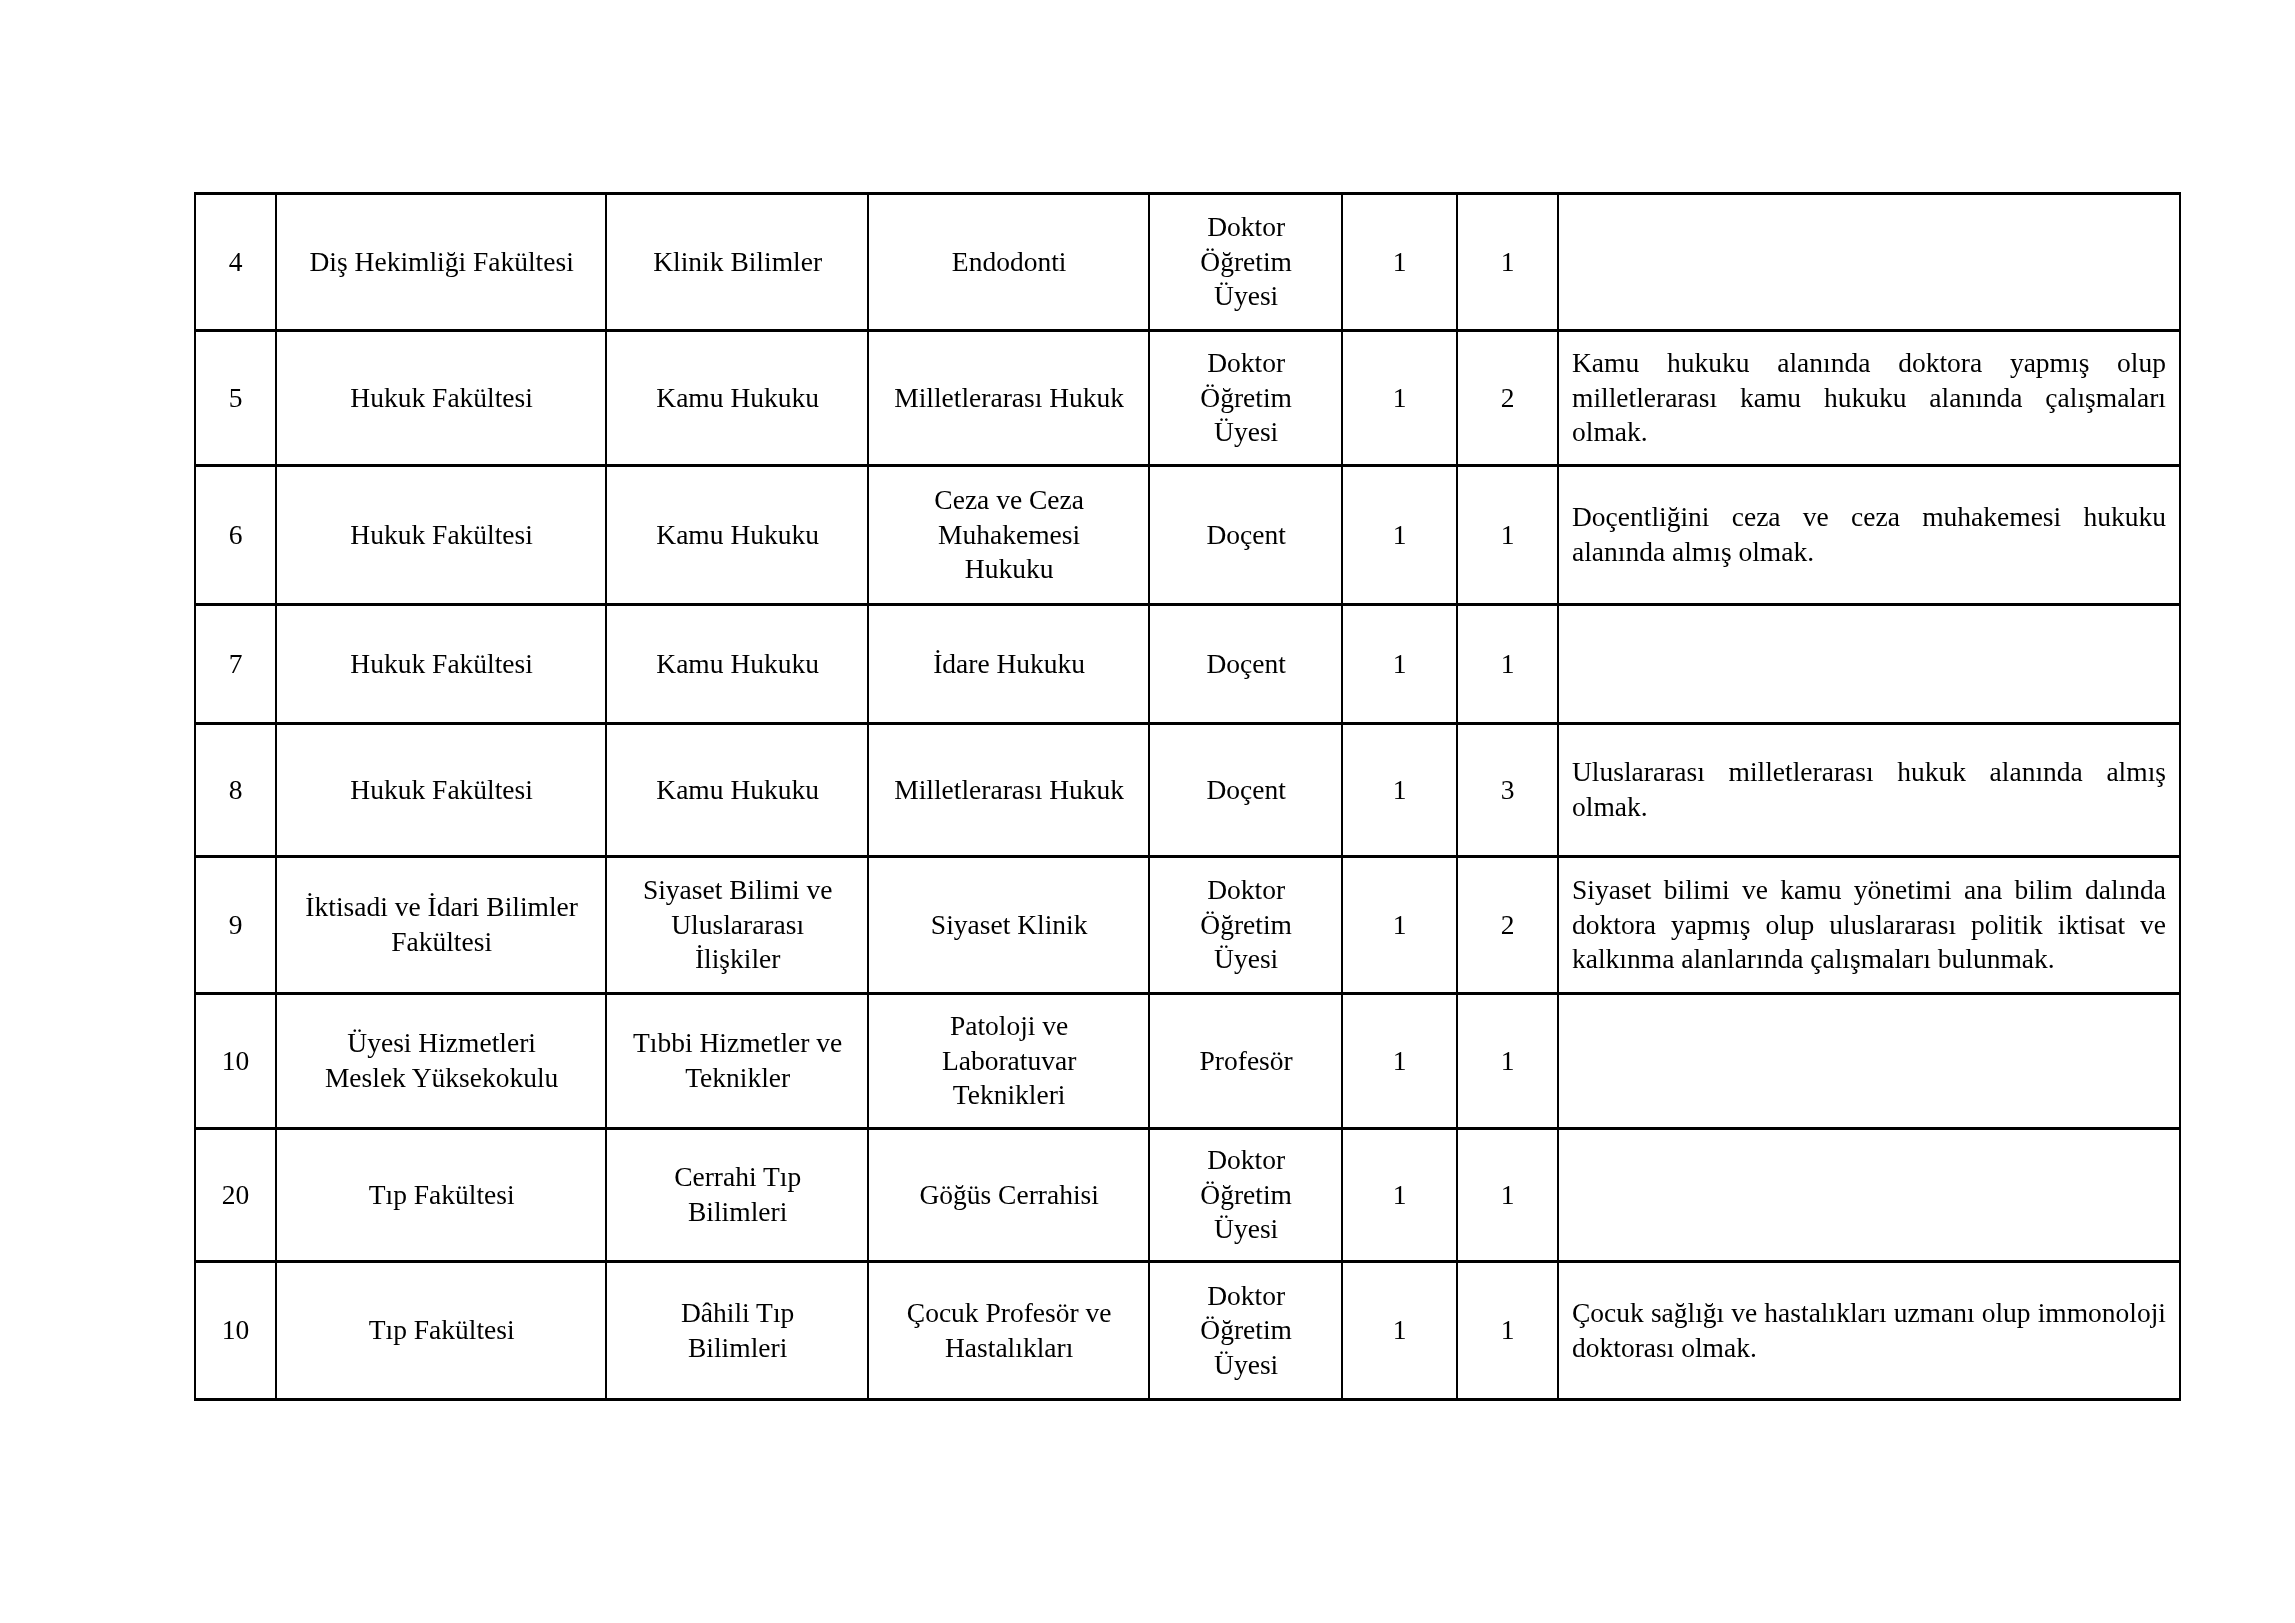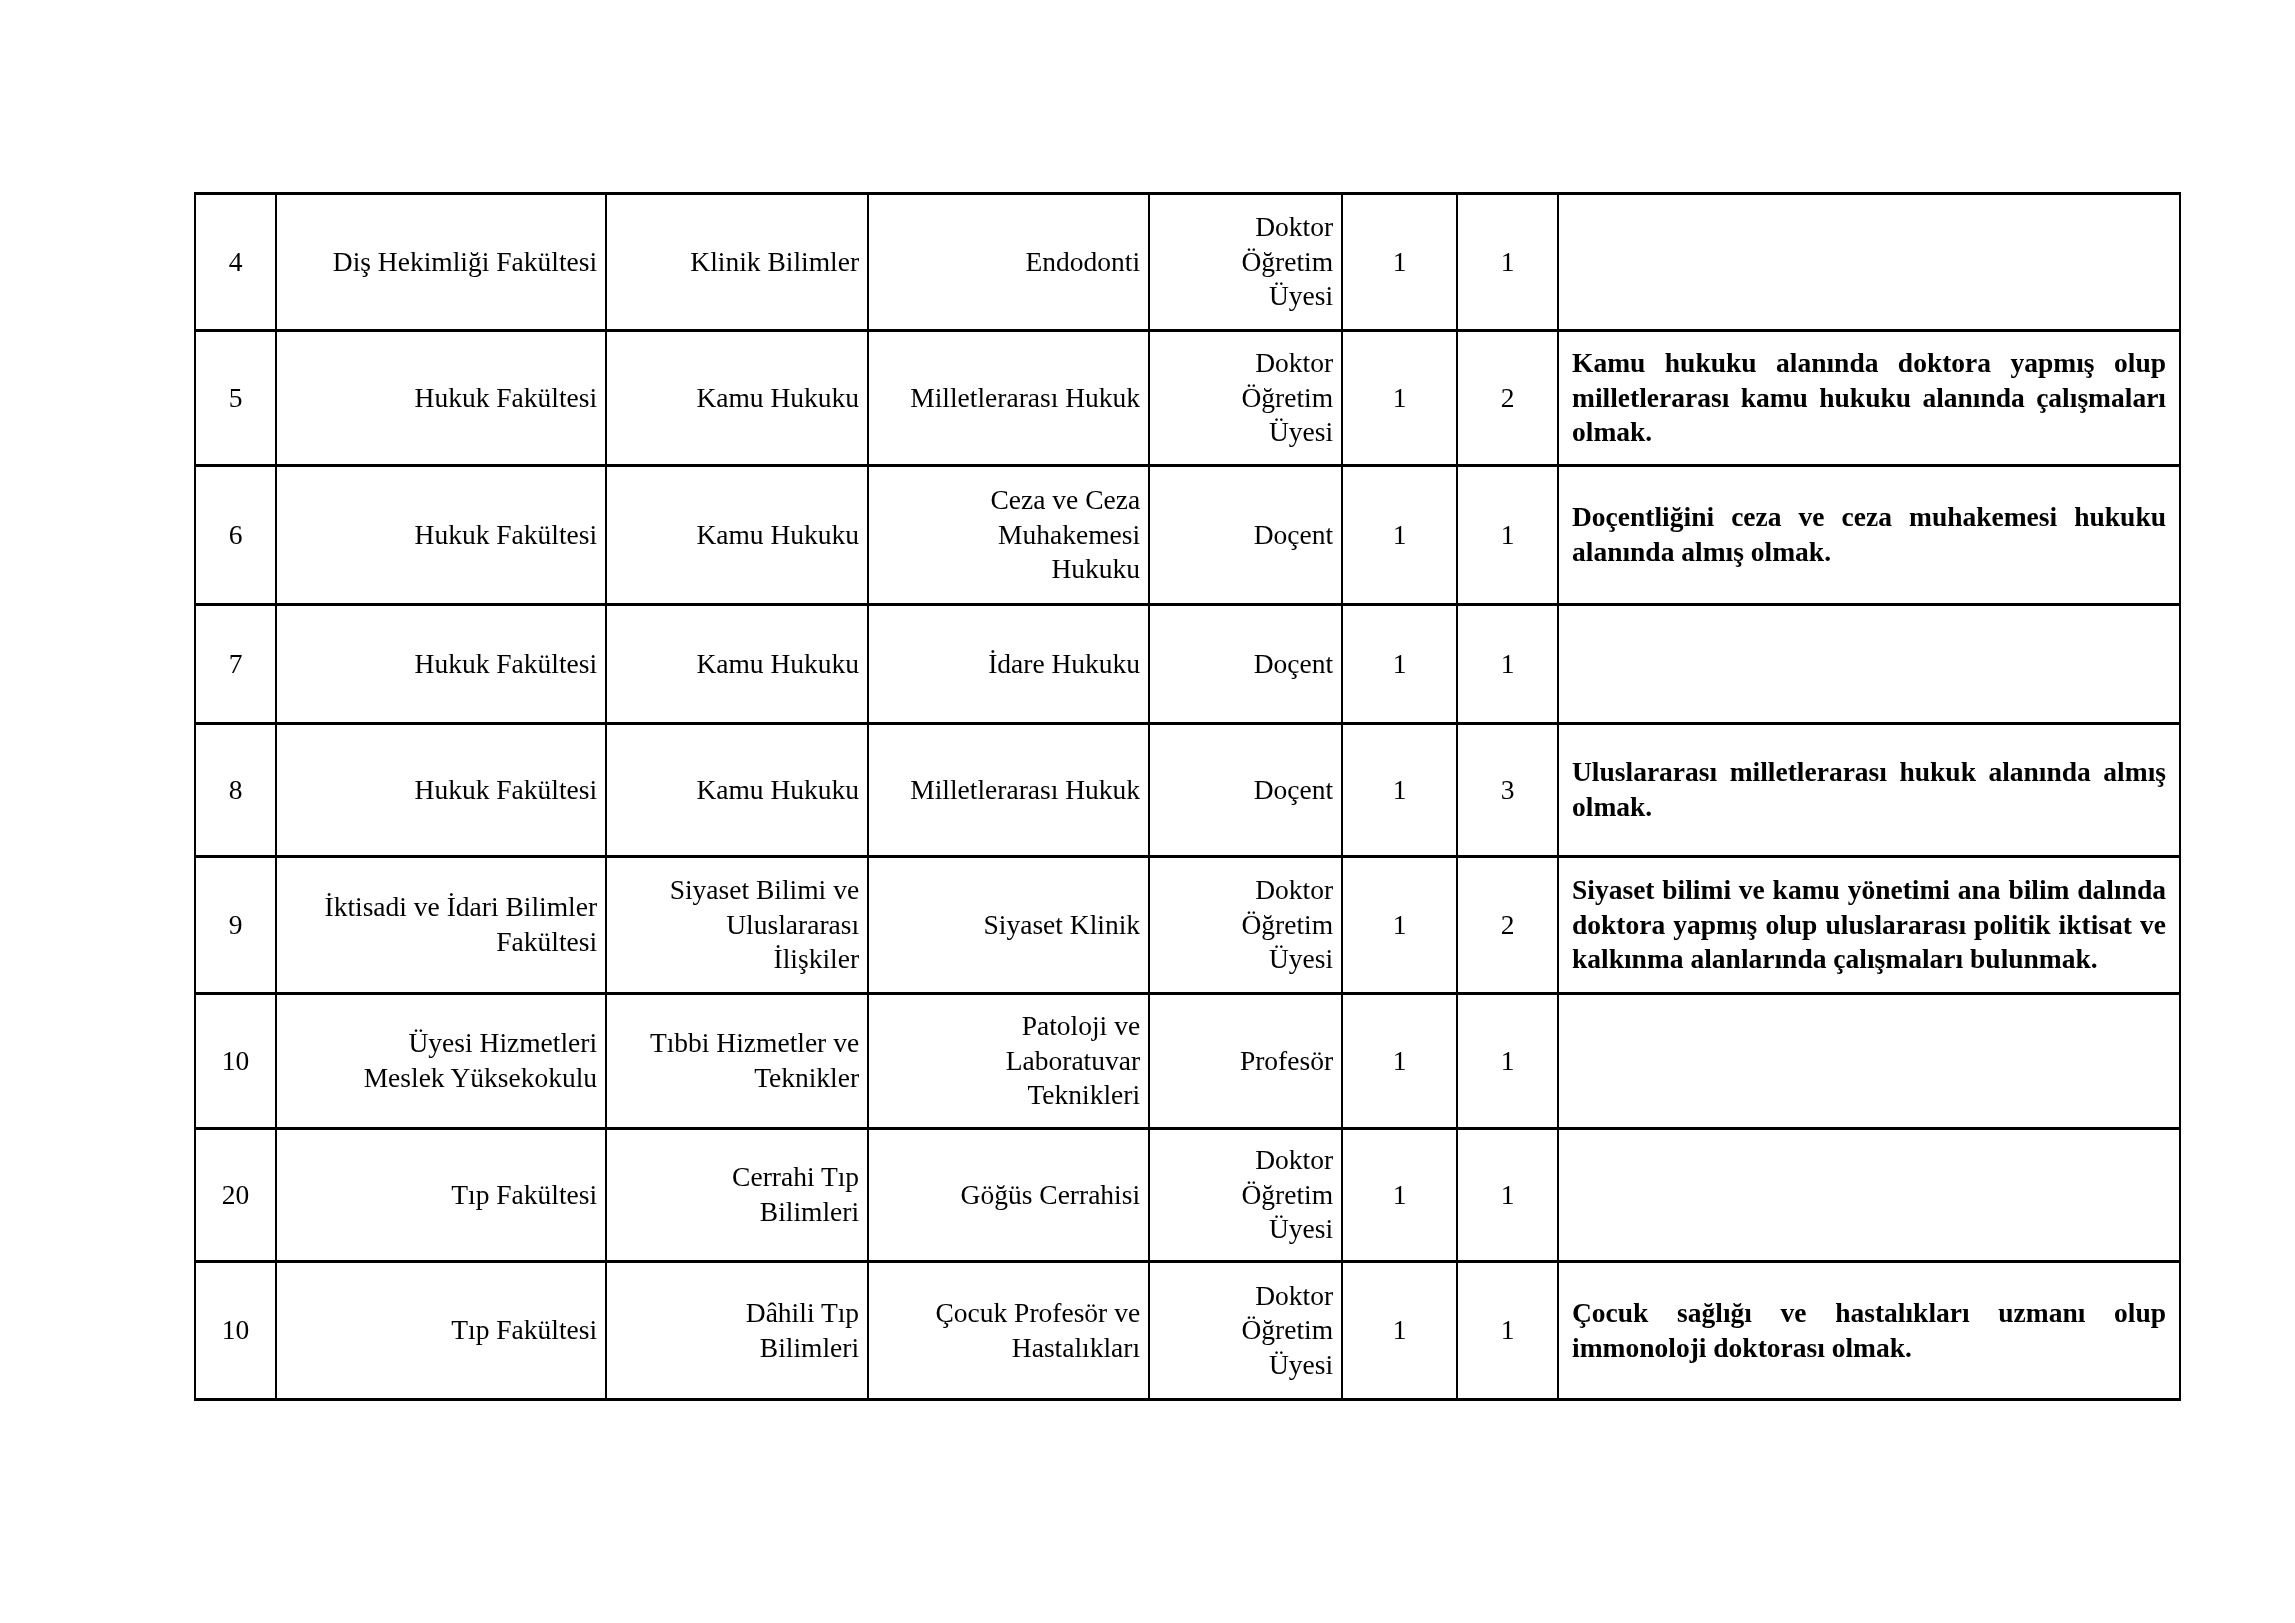--- a/index.html
+++ b/index.html
@@ -32,33 +32,32 @@
     vertical-align: middle;
     font-size: 27.5px;
     line-height: 1.26;
     overflow: hidden;
   }
   td.c-no {
     text-align: center;
     white-space: pre-line;
   }
   td.c-text {
-    text-align: right;
+    text-align: center;
     padding: 3.9px 7.9px 3.9px 9.2px;
     white-space: pre-line;
   }
   td.c-num {
     text-align: center;
     white-space: pre-line;
   }
   td.c-req {
     text-align: justify;
     padding: 3.9px 13px;
     white-space: normal;
-    font-weight: bold;
   }
 </style>
 </head>
 <body>
 
 <table class="doc-table">
   <colgroup>
     <col style="width:81px">
     <col style="width:330px">
     <col style="width:262px">

